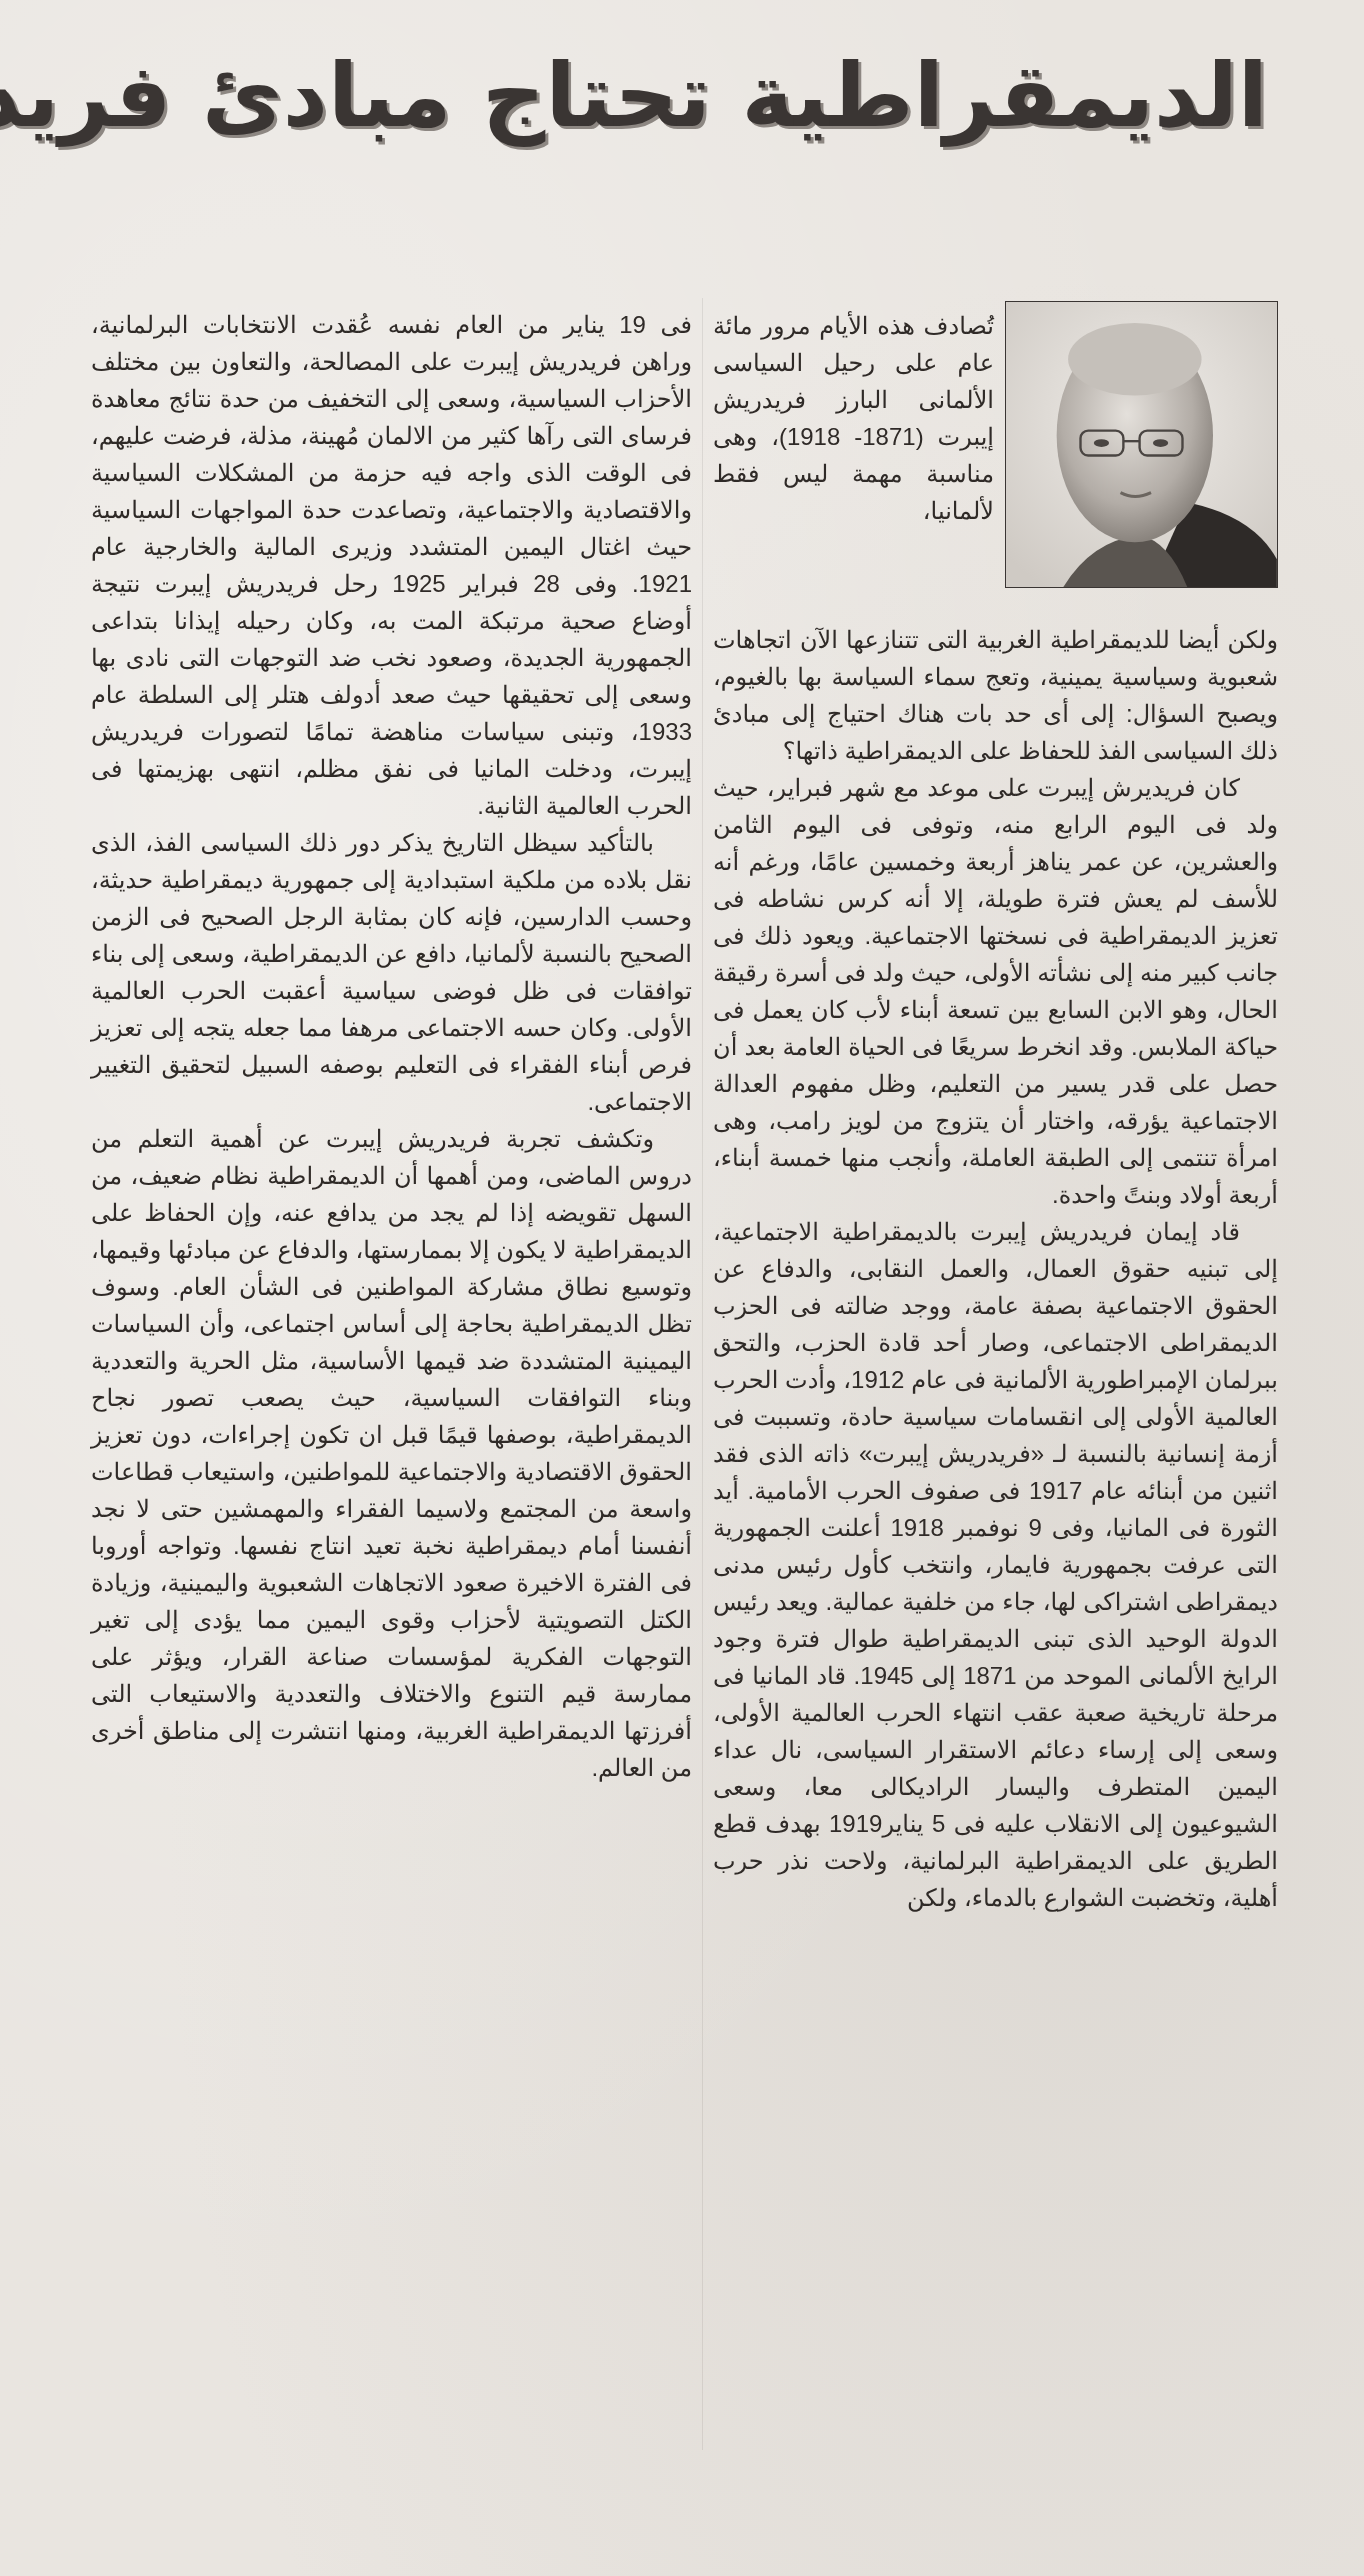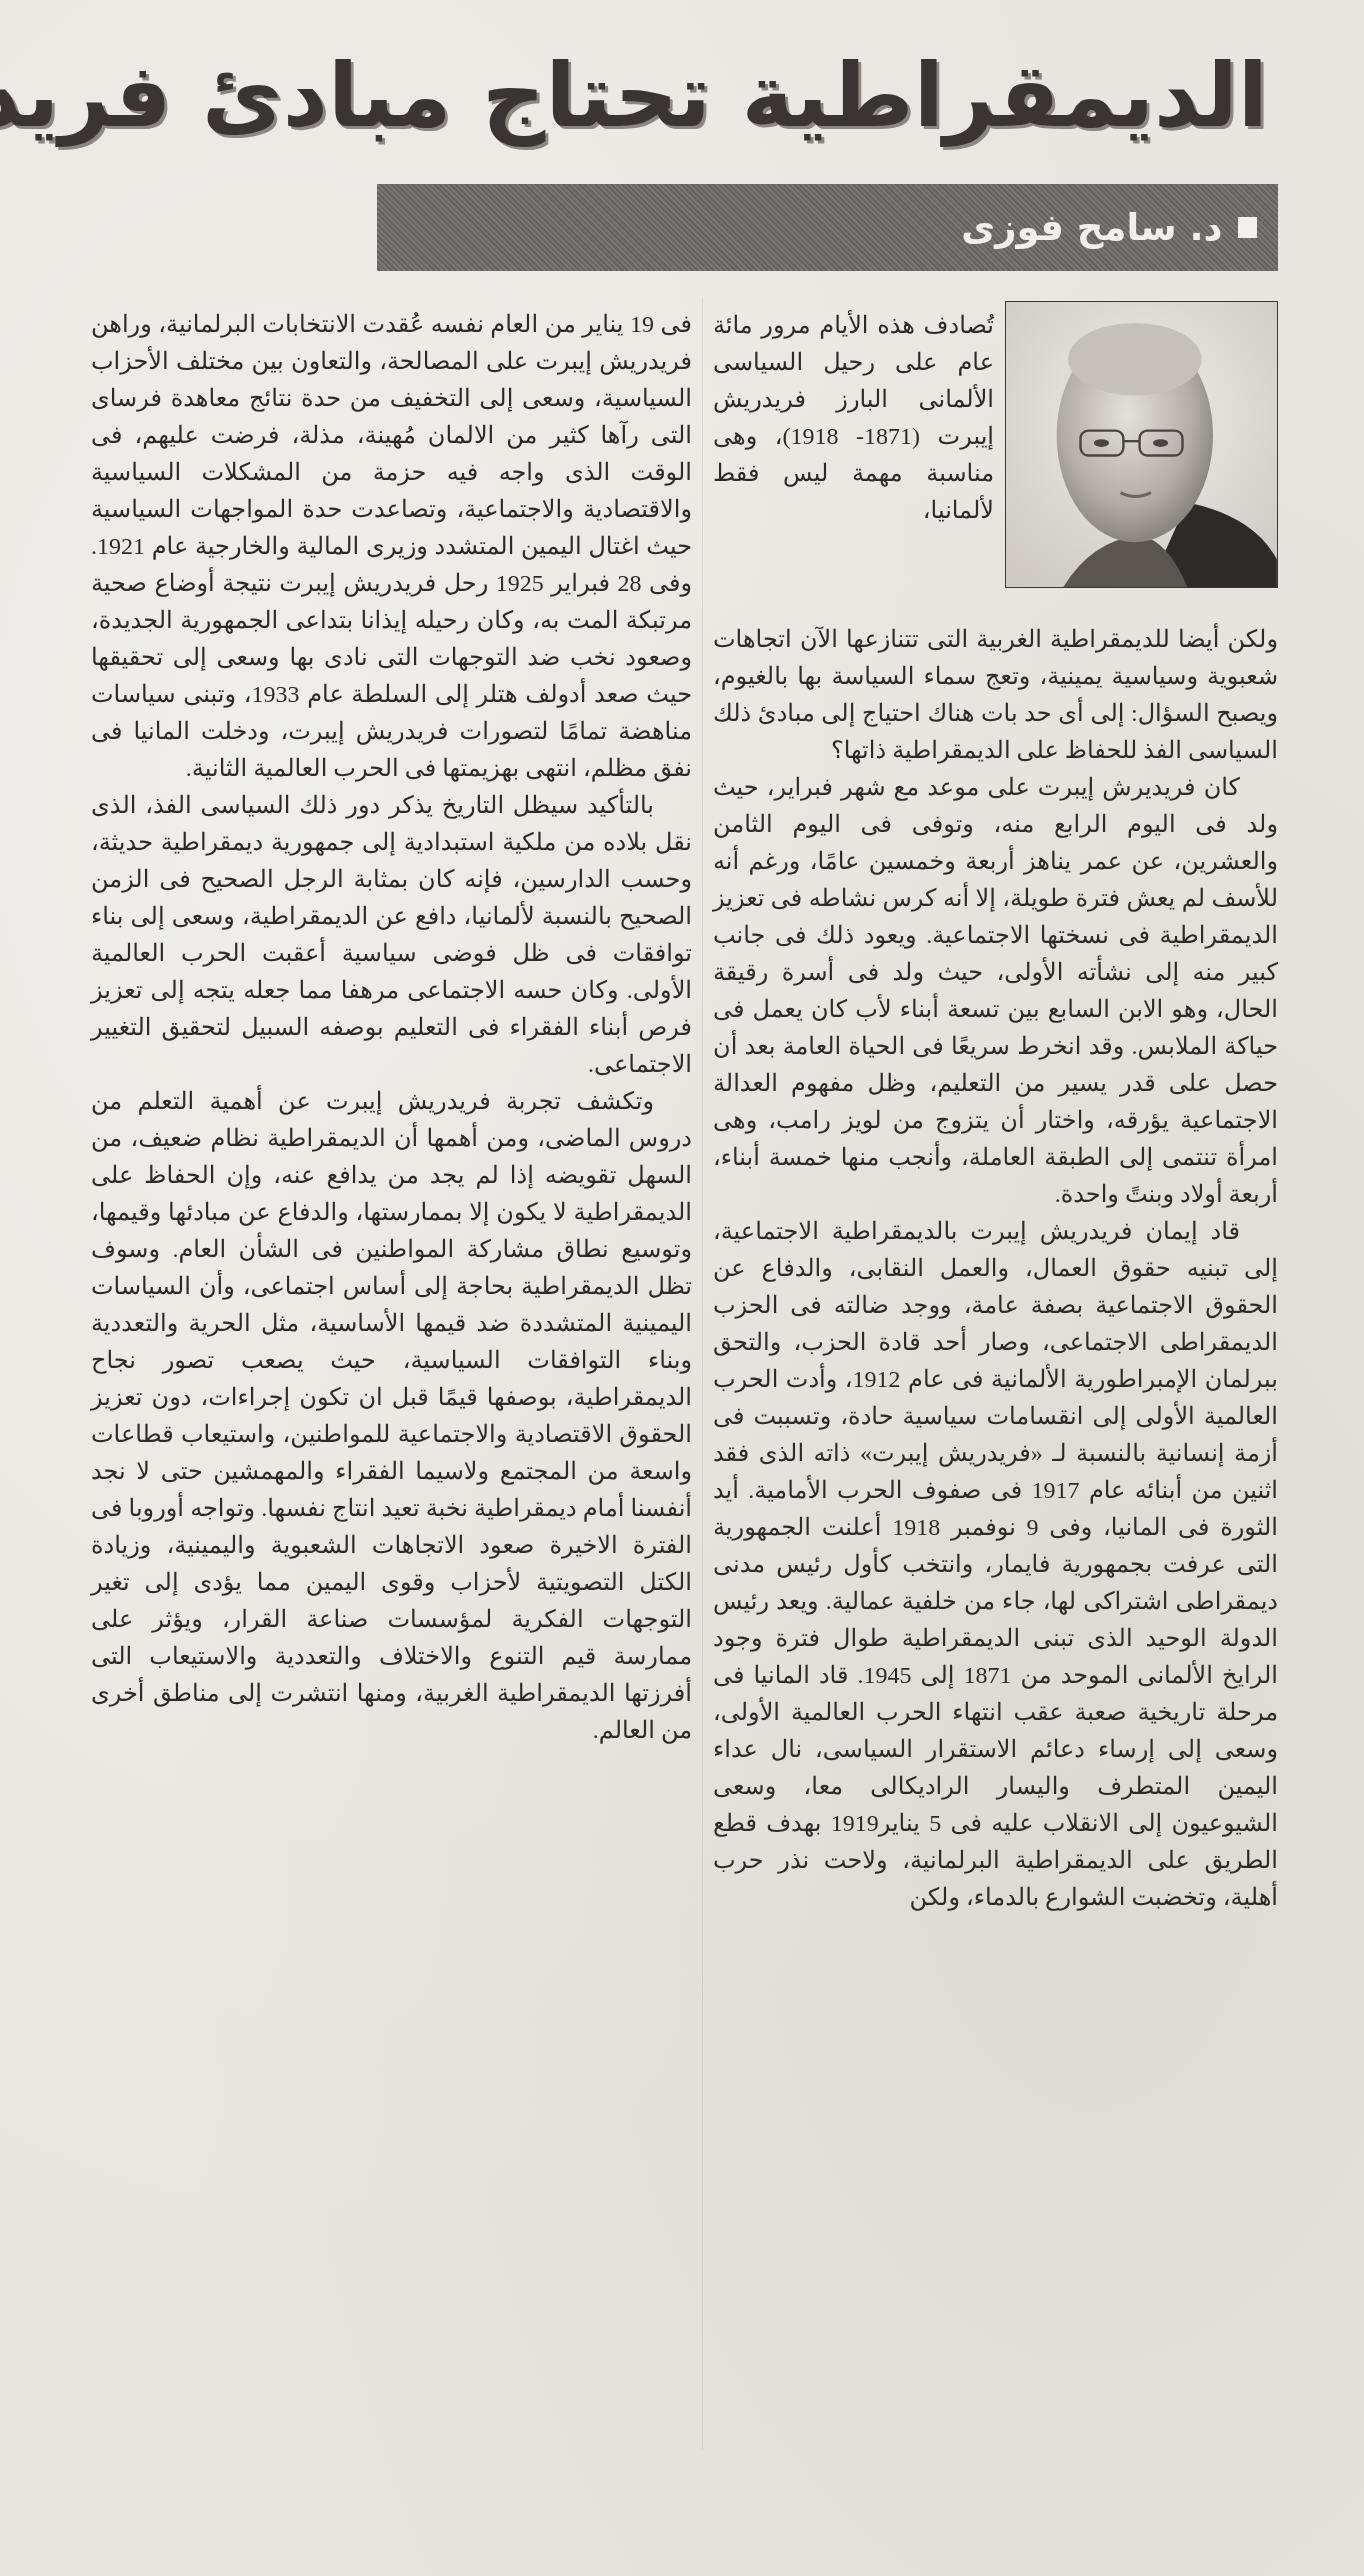--- a/index.html
+++ b/index.html
@@ -42,45 +42,41 @@
 
   .photo {
     position: absolute; left: 1005px; top: 301px; width: 273px; height: 287px;
     border: 1.9px solid #3a3533; box-sizing: border-box; overflow: hidden;
     background: #d9d5d0;
   }
   .photo svg { width: 100%; height: 100%; display: block; }
 
   .col {
     position: absolute; direction: rtl; text-align: justify;
-    font-family: Liberation Serif, serif;
+    font-family: Liberation Sans, sans-serif;
     font-size: 24px; line-height: 37px; color: #2f2a27;
   }
   .col p { margin: 0; text-align-last: right; }
   .col p.indent { text-indent: 38px; }
   .col-right-top { left: 713px; top: 307px; width: 281px; }
   .col-right { left: 713px; top: 605px; width: 565px; margin-top: 16px; }
   .col-left  { left: 91px; top: 306px; width: 601px; }
 
   .rule {
     position: absolute; left: 702px; top: 298px; width: 1px; height: 2152px;
     background: rgba(120,115,110,0.15);
   }
 </style>
 </head>
 <body>
 
 <div class="page">
 
   <h1 class="headline">الديمقراطية تحتاج مبادئ فريدريش إيبرت</h1>
 
-  <div class="byline-bar">
-    <span class="byline-square"></span>
-    <span class="byline-name">د. سامح فوزى</span>
-  </div>
 
   <div class="photo" title="صورة الكاتب">
     <svg viewBox="0 0 284 299">
       <defs>
         <radialGradient id="bg" cx="50%" cy="40%" r="70%">
           <stop offset="0" stop-color="#efece8"></stop>
           <stop offset="1" stop-color="#cfcac4"></stop>
         </radialGradient>
         <radialGradient id="face" cx="45%" cy="40%" r="60%">
           <stop offset="0" stop-color="#e4e0db"></stop>

